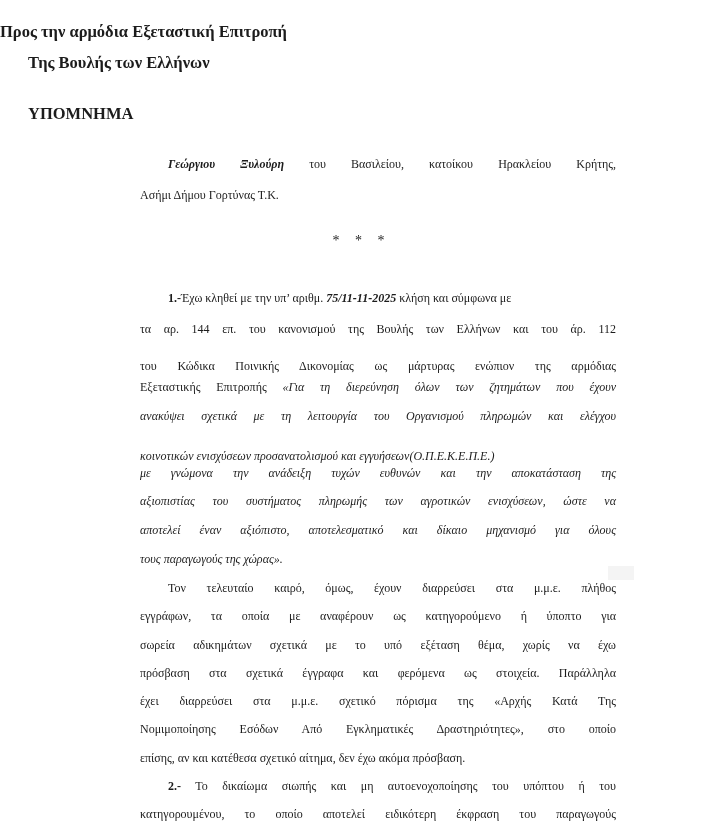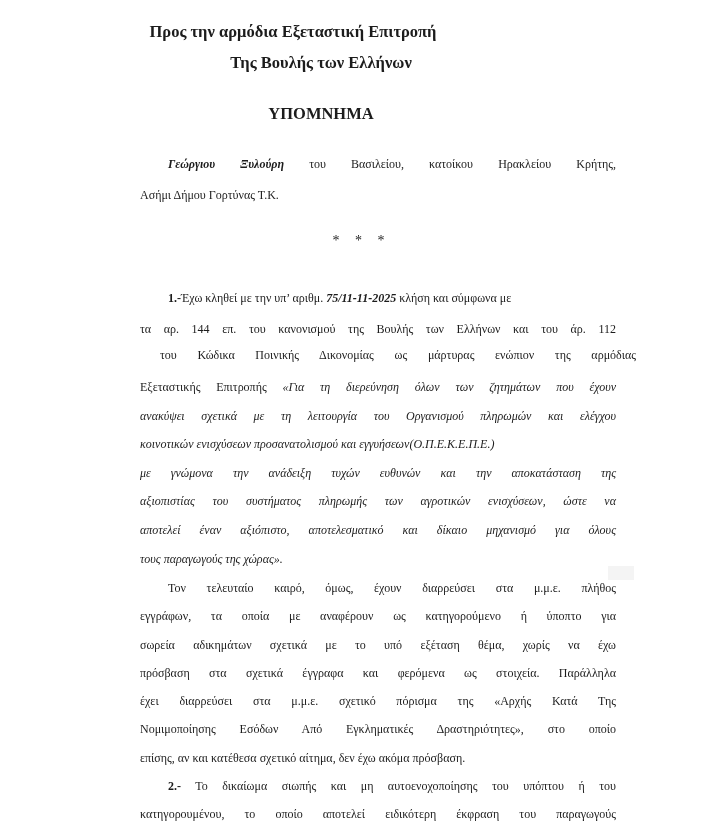--- a/index.html
+++ b/index.html
@@ -19,21 +19,21 @@
       position: absolute;
       left: 0; top: 0;
       width: 723px;
       height: 825px;
       background: #ffffff;
     }
     .heading-line {
       position: absolute;
       left: 0;
       width: 586px;
-      text-align: center;
+      text-align: left;
       font-weight: bold;
       font-size: 16.5px;
       line-height: 20px;
     }
     .line {
       position: absolute;
       left: 140px;
       width: 476px;
       font-size: 12px;
       line-height: 20px;
@@ -79,27 +79,27 @@
   <div class="line" style="top:185px;">Ασήμι Δήμου Γορτύνας Τ.Κ.</div>
 
   <div class="stars" style="top:233px;">* * *</div>
 
   <div class="line indent" style="top:288px;">
     <span class="bd">1.-</span><span>Έχω κληθεί με την υπ’ αριθμ.</span>
     <span class="bd it">75/11-11-2025</span>
     <span>κλήση και σύμφωνα με</span>
   </div>
   <div class="line justify" style="top:319px;">τα αρ. 144 επ. του κανονισμού της Βουλής των Ελλήνων και του άρ. 112</div>
-  <div class="line justify" style="top:345px;margin-left:20px;">του Κώδικα Ποινικής Δικονομίας ως μάρτυρας ενώπιον της αρμόδιας</div>
+  <div class="line justify" style="top:356px;">του Κώδικα Ποινικής Δικονομίας ως μάρτυρας ενώπιον της αρμόδιας</div>
   <div class="line justify" style="top:377px;">
     <span>Εξεταστικής Επιτροπής</span>
     <span class="it">«Για τη διερεύνηση όλων των ζητημάτων που έχουν</span>
   </div>
   <div class="line it justify" style="top:406px;">ανακύψει σχετικά με τη λειτουργία του Οργανισμού πληρωμών και ελέγχου</div>
-  <div class="line it" style="top:434px;">κοινοτικών ενισχύσεων προσανατολισμού  και εγγυήσεων(Ο.Π.Ε.Κ.Ε.Π.Ε.)</div>
+  <div class="line it" style="top:446px;">κοινοτικών ενισχύσεων προσανατολισμού  και εγγυήσεων(Ο.Π.Ε.Κ.Ε.Π.Ε.)</div>
   <div class="line it justify" style="top:463px;">με γνώμονα την ανάδειξη τυχών ευθυνών και την αποκατάσταση της</div>
   <div class="line it justify" style="top:491px;">αξιοπιστίας του συστήματος πληρωμής των αγροτικών ενισχύσεων, ώστε να</div>
   <div class="line it justify" style="top:520px;">αποτελεί έναν αξιόπιστο, αποτελεσματικό και δίκαιο μηχανισμό για όλους</div>
   <div class="line it" style="top:549px;">τους παραγωγούς της χώρας».</div>
 
   <div class="line indent justify" style="top:578px;">Τον τελευταίο καιρό, όμως, έχουν διαρρεύσει στα μ.μ.ε. πλήθος</div>
   <div class="line justify" style="top:606px;">εγγράφων, τα οποία με αναφέρουν ως κατηγορούμενο ή ύποπτο για</div>
   <div class="line justify" style="top:635px;">σωρεία αδικημάτων σχετικά με το υπό εξέταση θέμα, χωρίς να έχω</div>
   <div class="line justify" style="top:663px;">πρόσβαση στα σχετικά έγγραφα και φερόμενα ως στοιχεία. Παράλληλα</div>
   <div class="line justify" style="top:691px;font-family:Liberation Serif, serif;">έχει διαρρεύσει στα μ.μ.ε. σχετικό πόρισμα της «Αρχής Κατά Της</div>

